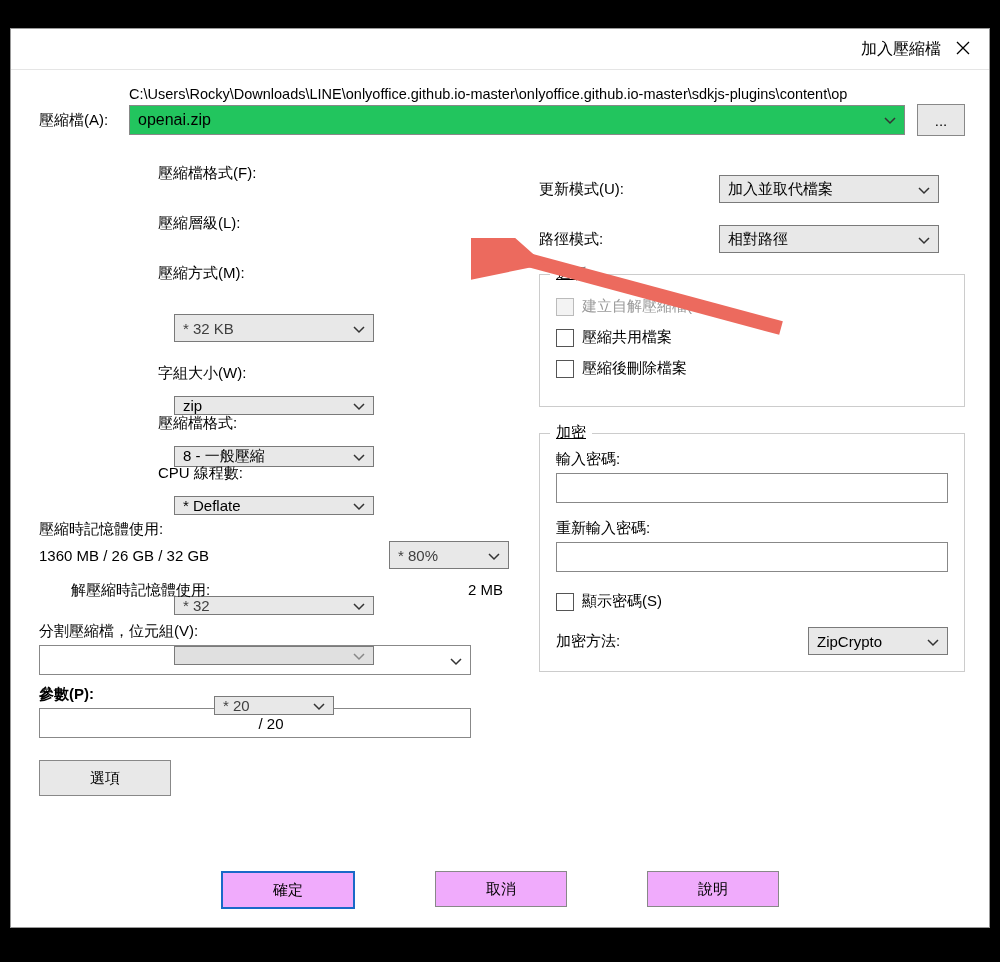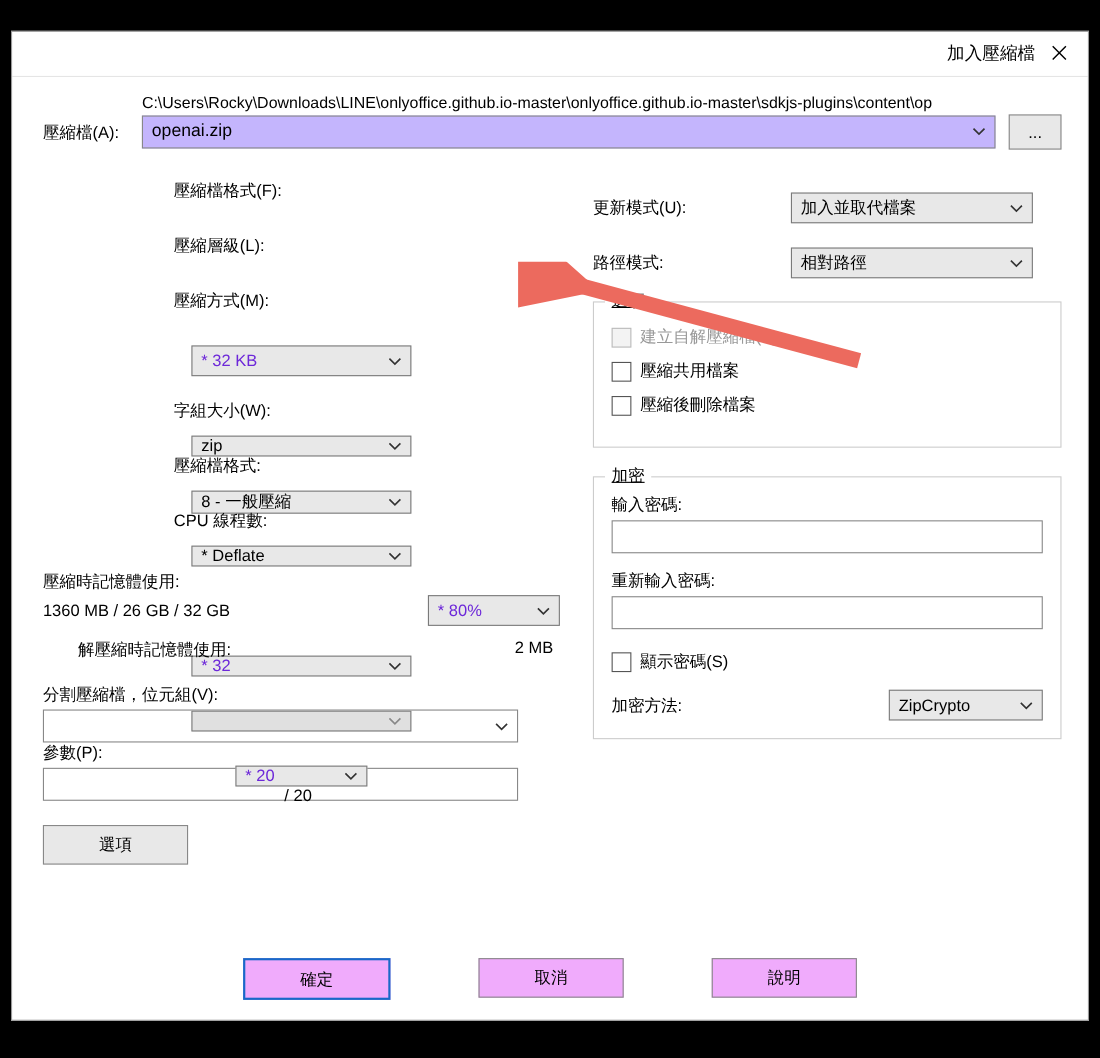--- a/index.html
+++ b/index.html
@@ -45,26 +45,26 @@
     background: transparent;
     border: none;
     cursor: pointer;
   }
   .content {
     position: relative;
     padding: 16px 24px 0 28px;
     box-sizing: border-box;
   }
   .dimmed {
-    color: #6d28d9;
+    color: #404040;
   }
   .big-combo {
     flex: 1;
     height: 30px;
-    background: #c4b5fd;
+    background: #22c55e;
     border: 1px solid #888;
     display: flex;
     align-items: center;
     justify-content: space-between;
     padding: 0 8px;
     box-sizing: border-box;
     font-size: 16px;
   }
   .browse-btn {
     width: 46px;
@@ -374,21 +374,21 @@
 
         <div style="margin-top:22px;">
           <div>分割壓縮檔，位元組(V):</div>
           <div class="split-combo">
             <span class="chev"><svg width="12" height="8" viewBox="0 0 12 8">
                   <path d="M1 1 L6 6 L11 1" stroke="#333" stroke-width="1.5" fill="none"></path>
                 </svg></span>
           </div>
         </div>
 
-        <div style="margin-top:0;">
+        <div style="margin-top:10px;font-weight:bold;">
           <div>參數(P):</div>
           <div class="param-input"></div>
         </div>
 
         <div class="options-btn">
           <span>選項</span>
         </div>
 
       </div>
 

